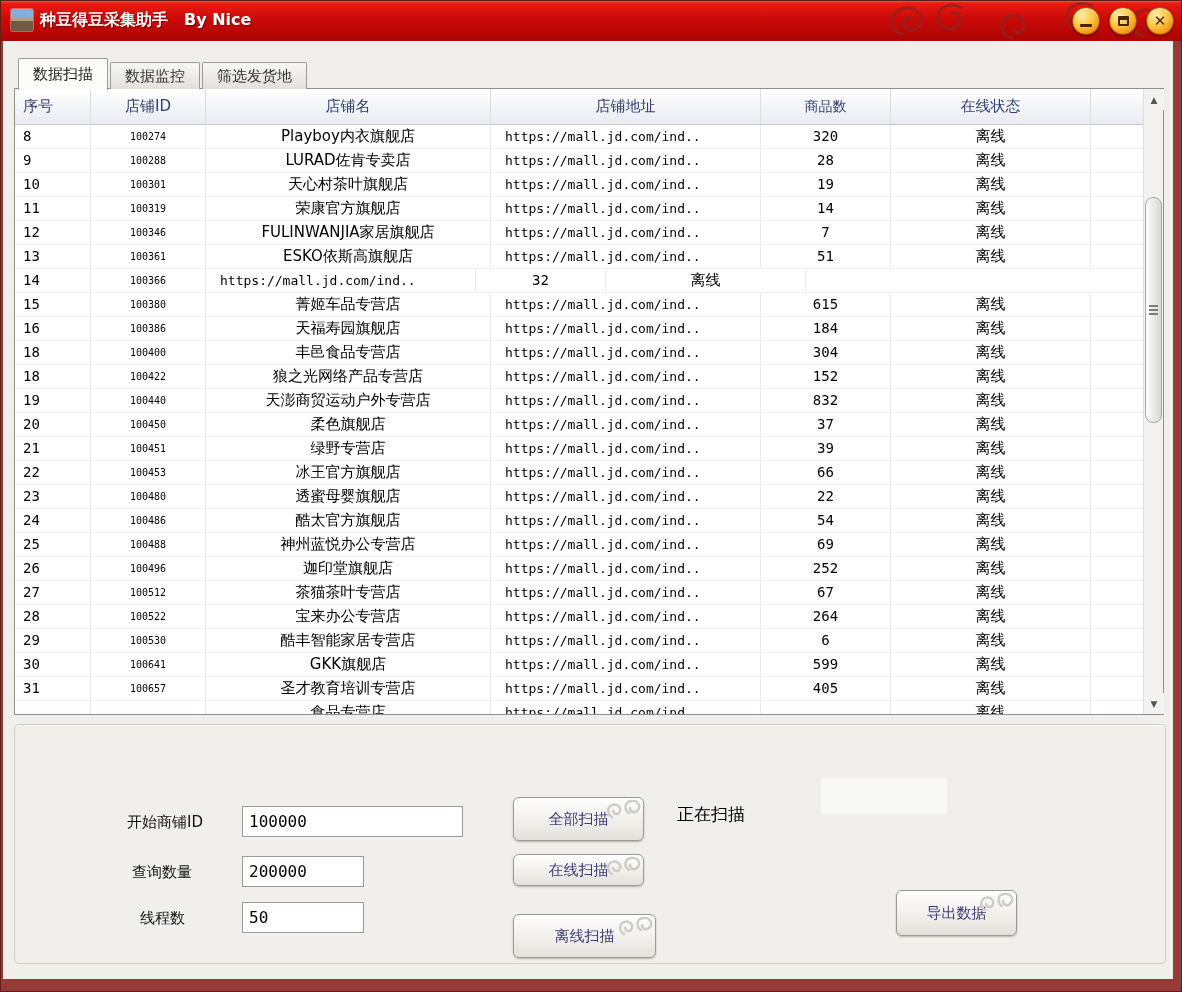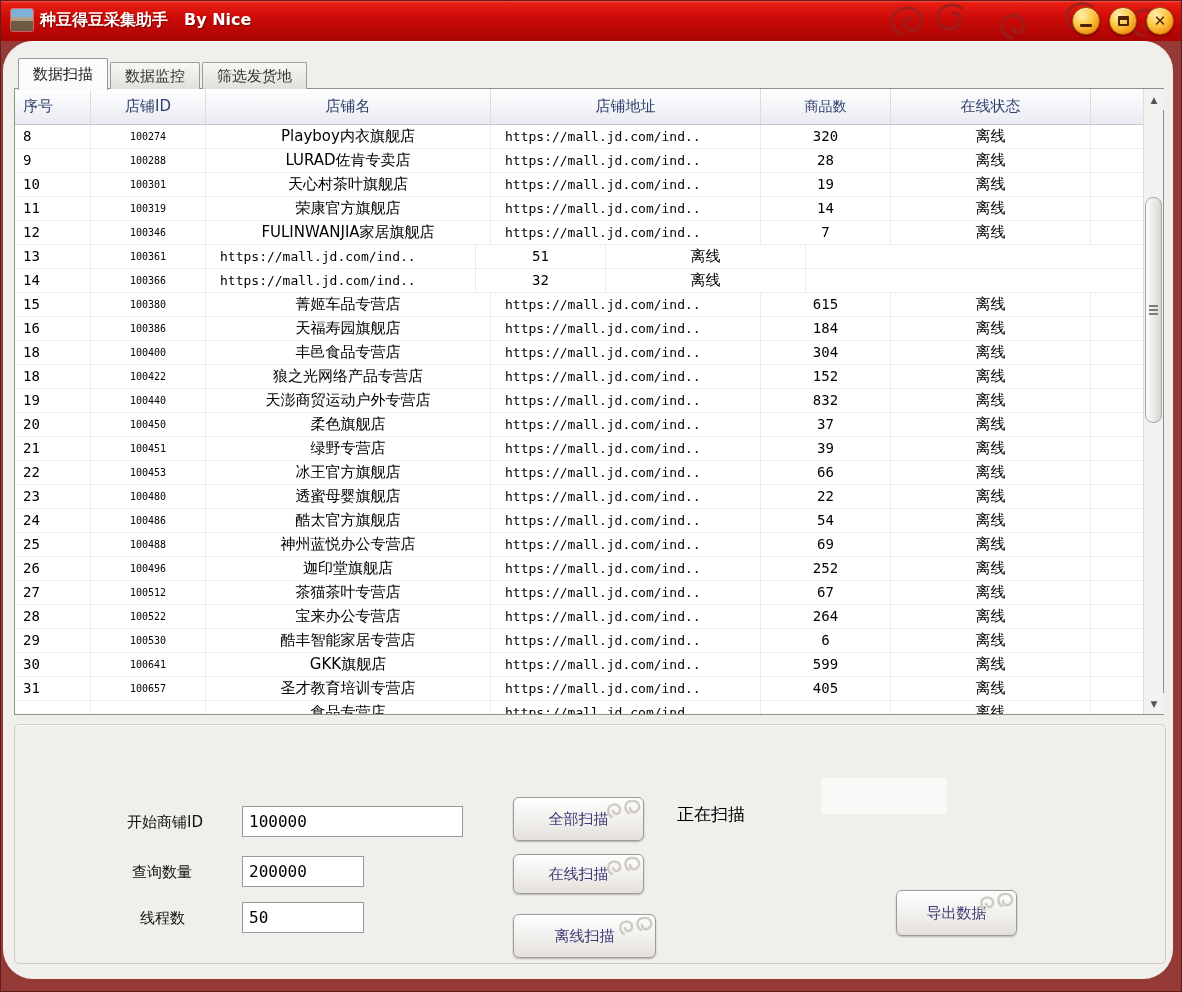--- a/index.html
+++ b/index.html
@@ -27,21 +27,21 @@
   .tb-btn { width:28px; height:28px; border-radius:50%;
     background:radial-gradient(circle at 35% 28%, #ffeeb0, #ffc843 42%, #f29416 75%, #d97b04);
     border:1px solid #a85c00; box-shadow:0 1px 2px rgba(0,0,0,.45), inset 0 1px 1px rgba(255,255,255,.7);
     display:flex; align-items:center; justify-content:center; color:#4a2400; cursor:default; }
   .glyph-min { width:12px; height:3px; background:#4a2400; margin-top:8px; border-radius:1px; }
   .glyph-max { width:11px; height:10px; border:2px solid #4a2400; border-top-width:4px; border-radius:1px; }
   .glyph-close { font-size:15px; font-weight:bold; line-height:1; }
 
   
   .client { position:absolute; left:3px; top:41px; width:1170px; height:938px; background:#f0efec;
-    border-top:1px solid #fbfbfa;border-radius:30px; }
+    border-top:1px solid #fbfbfa; }
 
   
   .tabbar { position:absolute; left:15px; top:13px; height:34px; display:flex; align-items:flex-end; z-index:3; }
   .tab { height:27px; padding:0 14px; display:flex; align-items:center; justify-content:center;
     font-size:15px; color:#333; background:linear-gradient(#f8f7f5, #e2e0db);
     border:1px solid #9b9b9b; border-bottom:none; border-radius:2px 2px 0 0; margin-right:2px; }
   .tab.active { height:32px; background:#fbfbfa; color:#222; position:relative; z-index:4; margin-bottom:-1px; }
 
   
   .table-panel { position:absolute; left:11px; top:46px; width:1150px; height:627px;
@@ -88,21 +88,21 @@
   .lbl-1 { left:112px; top:88px; } .inp-1 { left:227px; top:81px; width:221px; }
   .lbl-2 { left:117px; top:138px; } .inp-2 { left:227px; top:131px; width:122px; }
   .lbl-3 { left:125px; top:184px; } .inp-3 { left:227px; top:177px; width:122px; }
 
   .skin-btn { position:absolute; border:1px solid #9a9a98; border-radius:6px;
     background:linear-gradient(#fefefe, #f1efec 55%, #e4e1dc);
     box-shadow:0 1px 2px rgba(0,0,0,.25), inset 0 1px 0 #fff;
     color:#3c3c78; font-size:15px; display:flex; align-items:center; justify-content:center;
     cursor:default; overflow:hidden; }
   .btn-scan-all     { left:498px; top:72px;  width:131px; height:44px; }
-  .btn-scan-online  { left:498px; top:129px; width:131px; height:40px; }
+  .btn-scan-online  { left:498px; top:129px; width:131px; height:32px; }
   .btn-scan-offline { left:498px; top:189px; width:143px; height:44px; }
   .btn-export       { left:881px; top:165px; width:121px; height:46px; }
   .curl { position:absolute; right:2px; top:1px; width:36px; height:26px; }
   .curl path { stroke:#cfccc5; stroke-width:2.4; fill:none; stroke-linecap:round; }
 
   .status-text { position:absolute; left:662px; top:78px; font-size:17px; color:#000; }
   .faint-box { position:absolute; left:806px; top:53px; width:126px; height:36px;
     background:rgba(255,255,255,.55); }
 </style>
 </head>
@@ -195,20 +195,21 @@
     <div class="td c-id">100346</div>
     <div class="td c-name">FULINWANJIA家居旗舰店</div>
     <div class="td c-url">https://mall.jd.com/ind..</div>
     <div class="td c-count">7</div>
     <div class="td c-status">离线</div>
     <div class="td c-fill"></div>
   </div>
           <div class="tr">
     <div class="td c-seq">13</div>
     <div class="td c-id">100361</div>
+    <div class="td c-name">ESKO依斯高旗舰店</div>
     <div class="td c-url">https://mall.jd.com/ind..</div>
     <div class="td c-count">51</div>
     <div class="td c-status">离线</div>
     <div class="td c-fill"></div>
   </div>
           <div class="tr">
     <div class="td c-seq">14</div>
     <div class="td c-id">100366</div>
     <div class="td c-url">https://mall.jd.com/ind..</div>
     <div class="td c-count">32</div>

